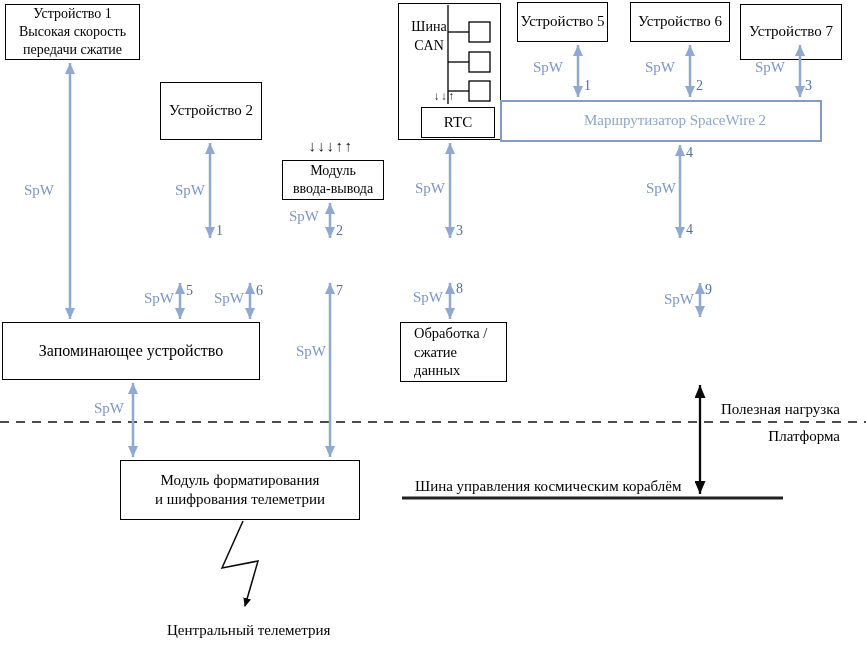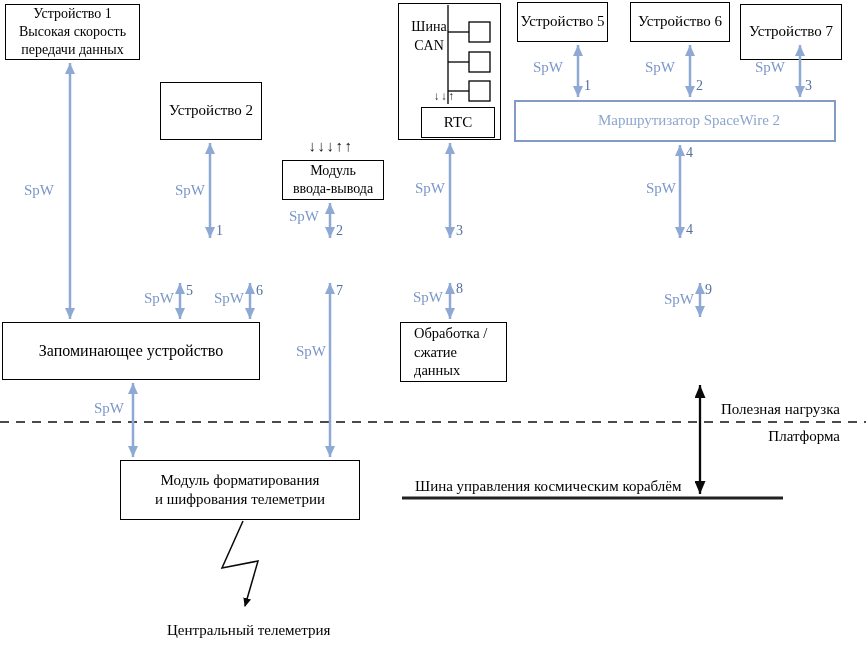--- a/index.html
+++ b/index.html
@@ -76,21 +76,21 @@
       <rect x="469" y="52" width="21" height="20"></rect>
       <rect x="469" y="81" width="21" height="20"></rect>
     </g>
 
     <polyline points="243,521 222,568 258,561 245,606" fill="none" stroke="#0a0a0a" stroke-width="1.5" marker-end="url(#abolt)"></polyline>
   </svg>
 
   <div class="box box--sm" style="left:5px;top:4px;width:135px;height:56px;">
     <span>Устройство 1</span>
     <span>Высокая скорость</span>
-    <span>передачи данных</span>
+    <span>передачи сжатие</span>
   </div>
 
   <div class="box" style="left:160px;top:82px;width:102px;height:58px;">
     <span>Устройство 2</span>
   </div>
 
 
   <div class="box box--sm" style="left:282px;top:160px;width:102px;height:40px;">
     <span>Модуль</span>
     <span>ввода-вывода</span>
@@ -109,21 +109,21 @@
   <div class="box" style="left:517px;top:2px;width:91px;height:40px;">
     <span>Устройство 5</span>
   </div>
   <div class="box" style="left:630px;top:2px;width:100px;height:40px;">
     <span>Устройство 6</span>
   </div>
   <div class="box" style="left:740px;top:4px;width:102px;height:56px;">
     <span>Устройство 7</span>
   </div>
 
-  <div class="box box--blue" style="left:514px;top:100px;width:322px;height:42px;padding-left:28px;">
+  <div class="box box--blue" style="left:500px;top:100px;width:322px;height:42px;padding-left:28px;">
     <span>Маршрутизатор SpaceWire 2</span>
   </div>
 
 
   <div class="box" style="left:2px;top:322px;width:258px;height:58px;font-size:16px;">
     <span>Запоминающее устройство</span>
   </div>
 
   <div class="box box--left" style="left:400px;top:322px;width:107px;height:60px;">
     <span>Обработка /</span>

